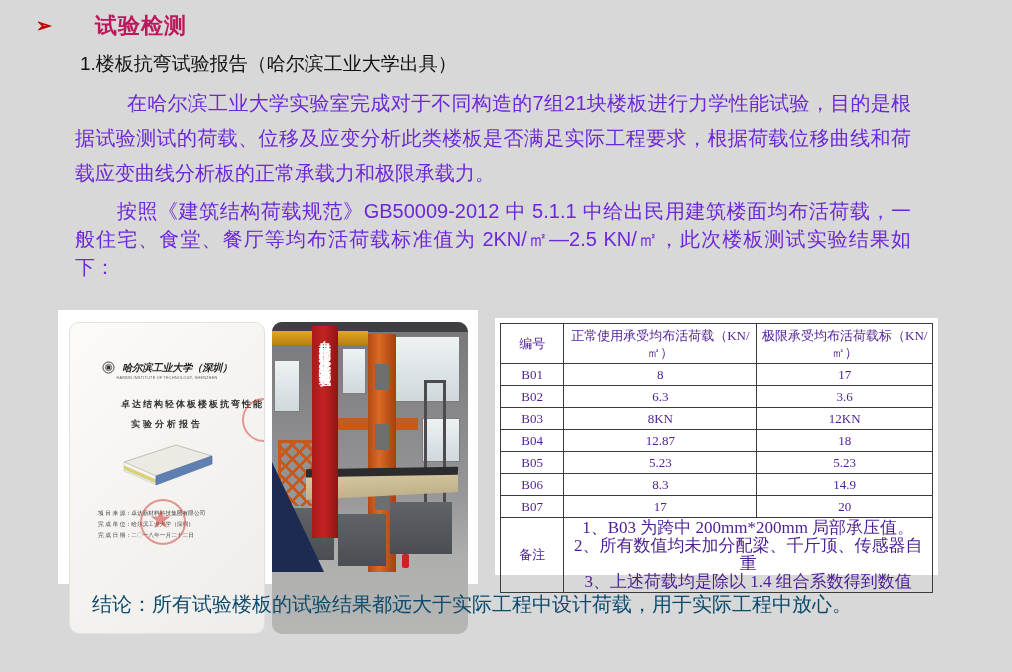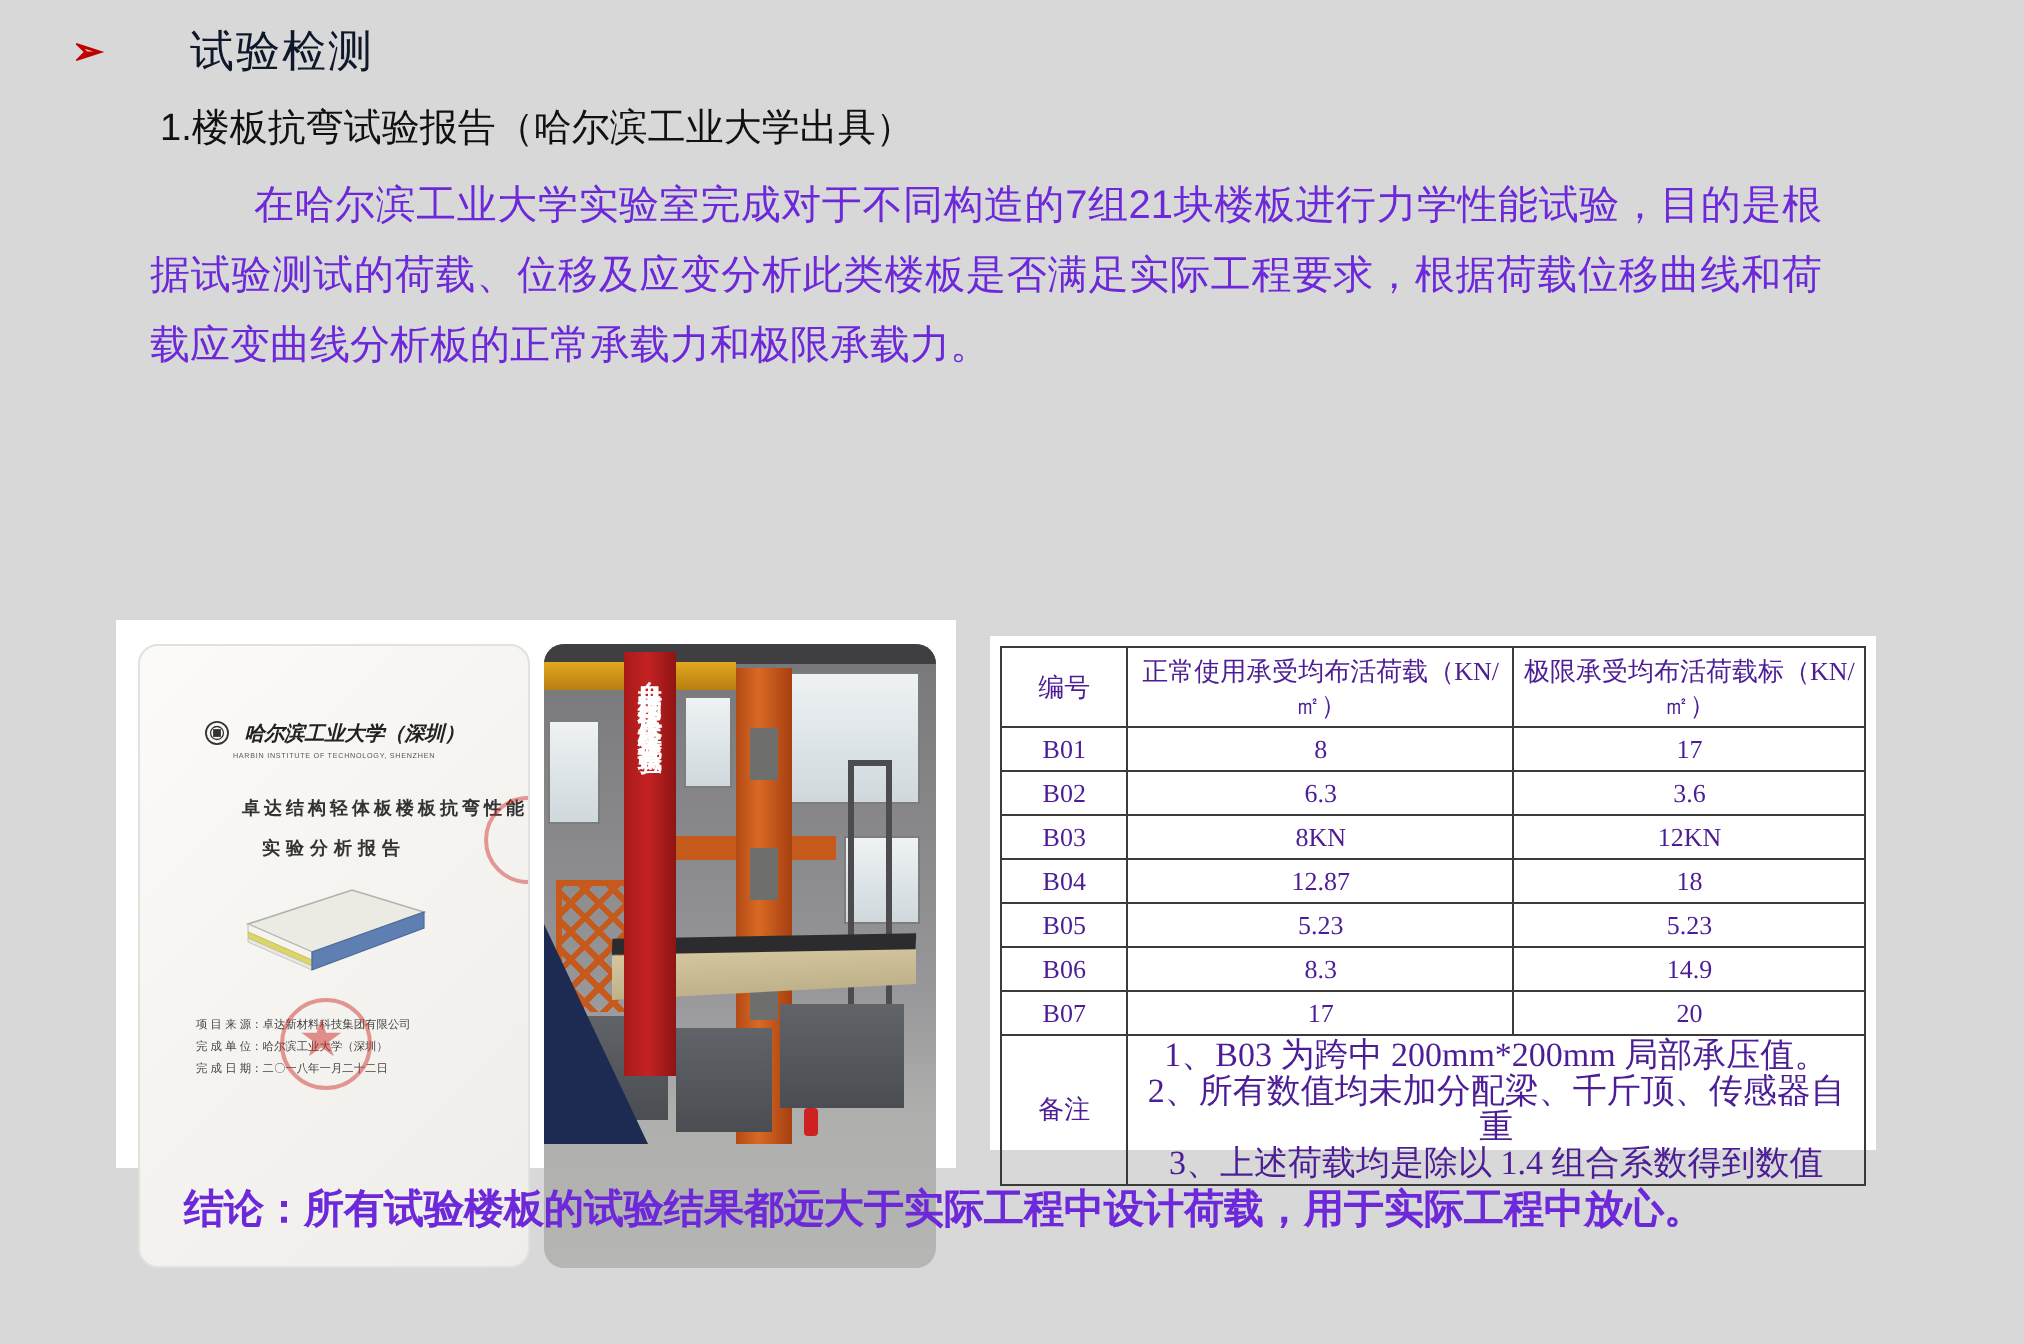--- a/index.html
+++ b/index.html
@@ -6,22 +6,22 @@
   html,body { background:#bfbfbf; }
   .slide {
     position:relative; width:1012px; height:672px; background:#d8d8d8;
     font-family:"Liberation Sans", sans-serif; color:#141414; overflow:hidden;
   }
   
   .bullet {
     position:absolute; left:36px; top:14px; font-size:19px; font-weight:bold; color:#c00000;
   }
   .title {
-    position:absolute; left:95px; top:11px; font-size:22px; font-weight:400;
-    color:#0f172a; letter-spacing:1px;
+    position:absolute; left:95px; top:11px; font-size:22px; font-weight:700;
+    color:#be185d; letter-spacing:1px;
   }
   .subtitle {
     position:absolute; left:80px; top:51px; font-size:19px; color:#111;
   }
   
   .body-text { position:absolute; left:75px; top:86px; width:836px; }
   .para { font-size:20px; color:#6d28d9; text-align:justify; }
   .p1 { line-height:35px; text-indent:52px; }
   .p2 { line-height:28px; text-indent:42px; margin-top:6px; }
   
@@ -120,34 +120,35 @@
   table.results th, table.results td { border:1px solid #3a3a3a; text-align:center; padding:1px 3px; font-weight:normal; }
   table.results th { line-height:17px; height:40px; }
   table.results td { height:22px; }
   .col-id { width:64px; }
   .col-normal { width:196px; }
   .col-ultimate { width:178px; }
   td.remarks { text-align:left; padding:3px 6px 3px 8px; line-height:18px; font-size:17px; height:62px; }
   
   .conclusion {
     position:absolute; left:92px; top:591px; width:850px;
-    font-size:20px; font-weight:bold; color:#6d28d9;
+    font-size:20px; font-weight:normal; color:#0c4a6e;
   }
 </style>
 </head>
 <body>
 
 <div class="slide">
 
   <span class="bullet">➢</span>
   <div class="title">试验检测</div>
   <div class="subtitle">1.楼板抗弯试验报告（哈尔滨工业大学出具）</div>
 
   <div class="body-text">
     <p class="para p1">在哈尔滨工业大学实验室完成对于不同构造的7组21块楼板进行力学性能试验，目的是根据试验测试的荷载、位移及应变分析此类楼板是否满足实际工程要求，根据荷载位移曲线和荷载应变曲线分析板的正常承载力和极限承载力。</p>
+    <p class="para p2">按照《建筑结构荷载规范》GB50009-2012 中 5.1.1 中给出民用建筑楼面均布活荷载，一般住宅、食堂、餐厅等均布活荷载标准值为 2KN/㎡—2.5 KN/㎡，此次楼板测试实验结果如下：</p>
   </div>
 
   <div class="photos-panel">
 
     <div class="photo report-photo">
       <div class="logo-row">
         <svg class="logo-emblem" width="13" height="13" viewBox="0 0 20 20">
           <circle cx="10" cy="10" r="8.5" fill="none" stroke="#333" stroke-width="1.4"></circle>
           <circle cx="10" cy="10" r="5" fill="none" stroke="#333" stroke-width="1"></circle>
           <rect x="7" y="7" width="6" height="6" fill="#333"></rect>

